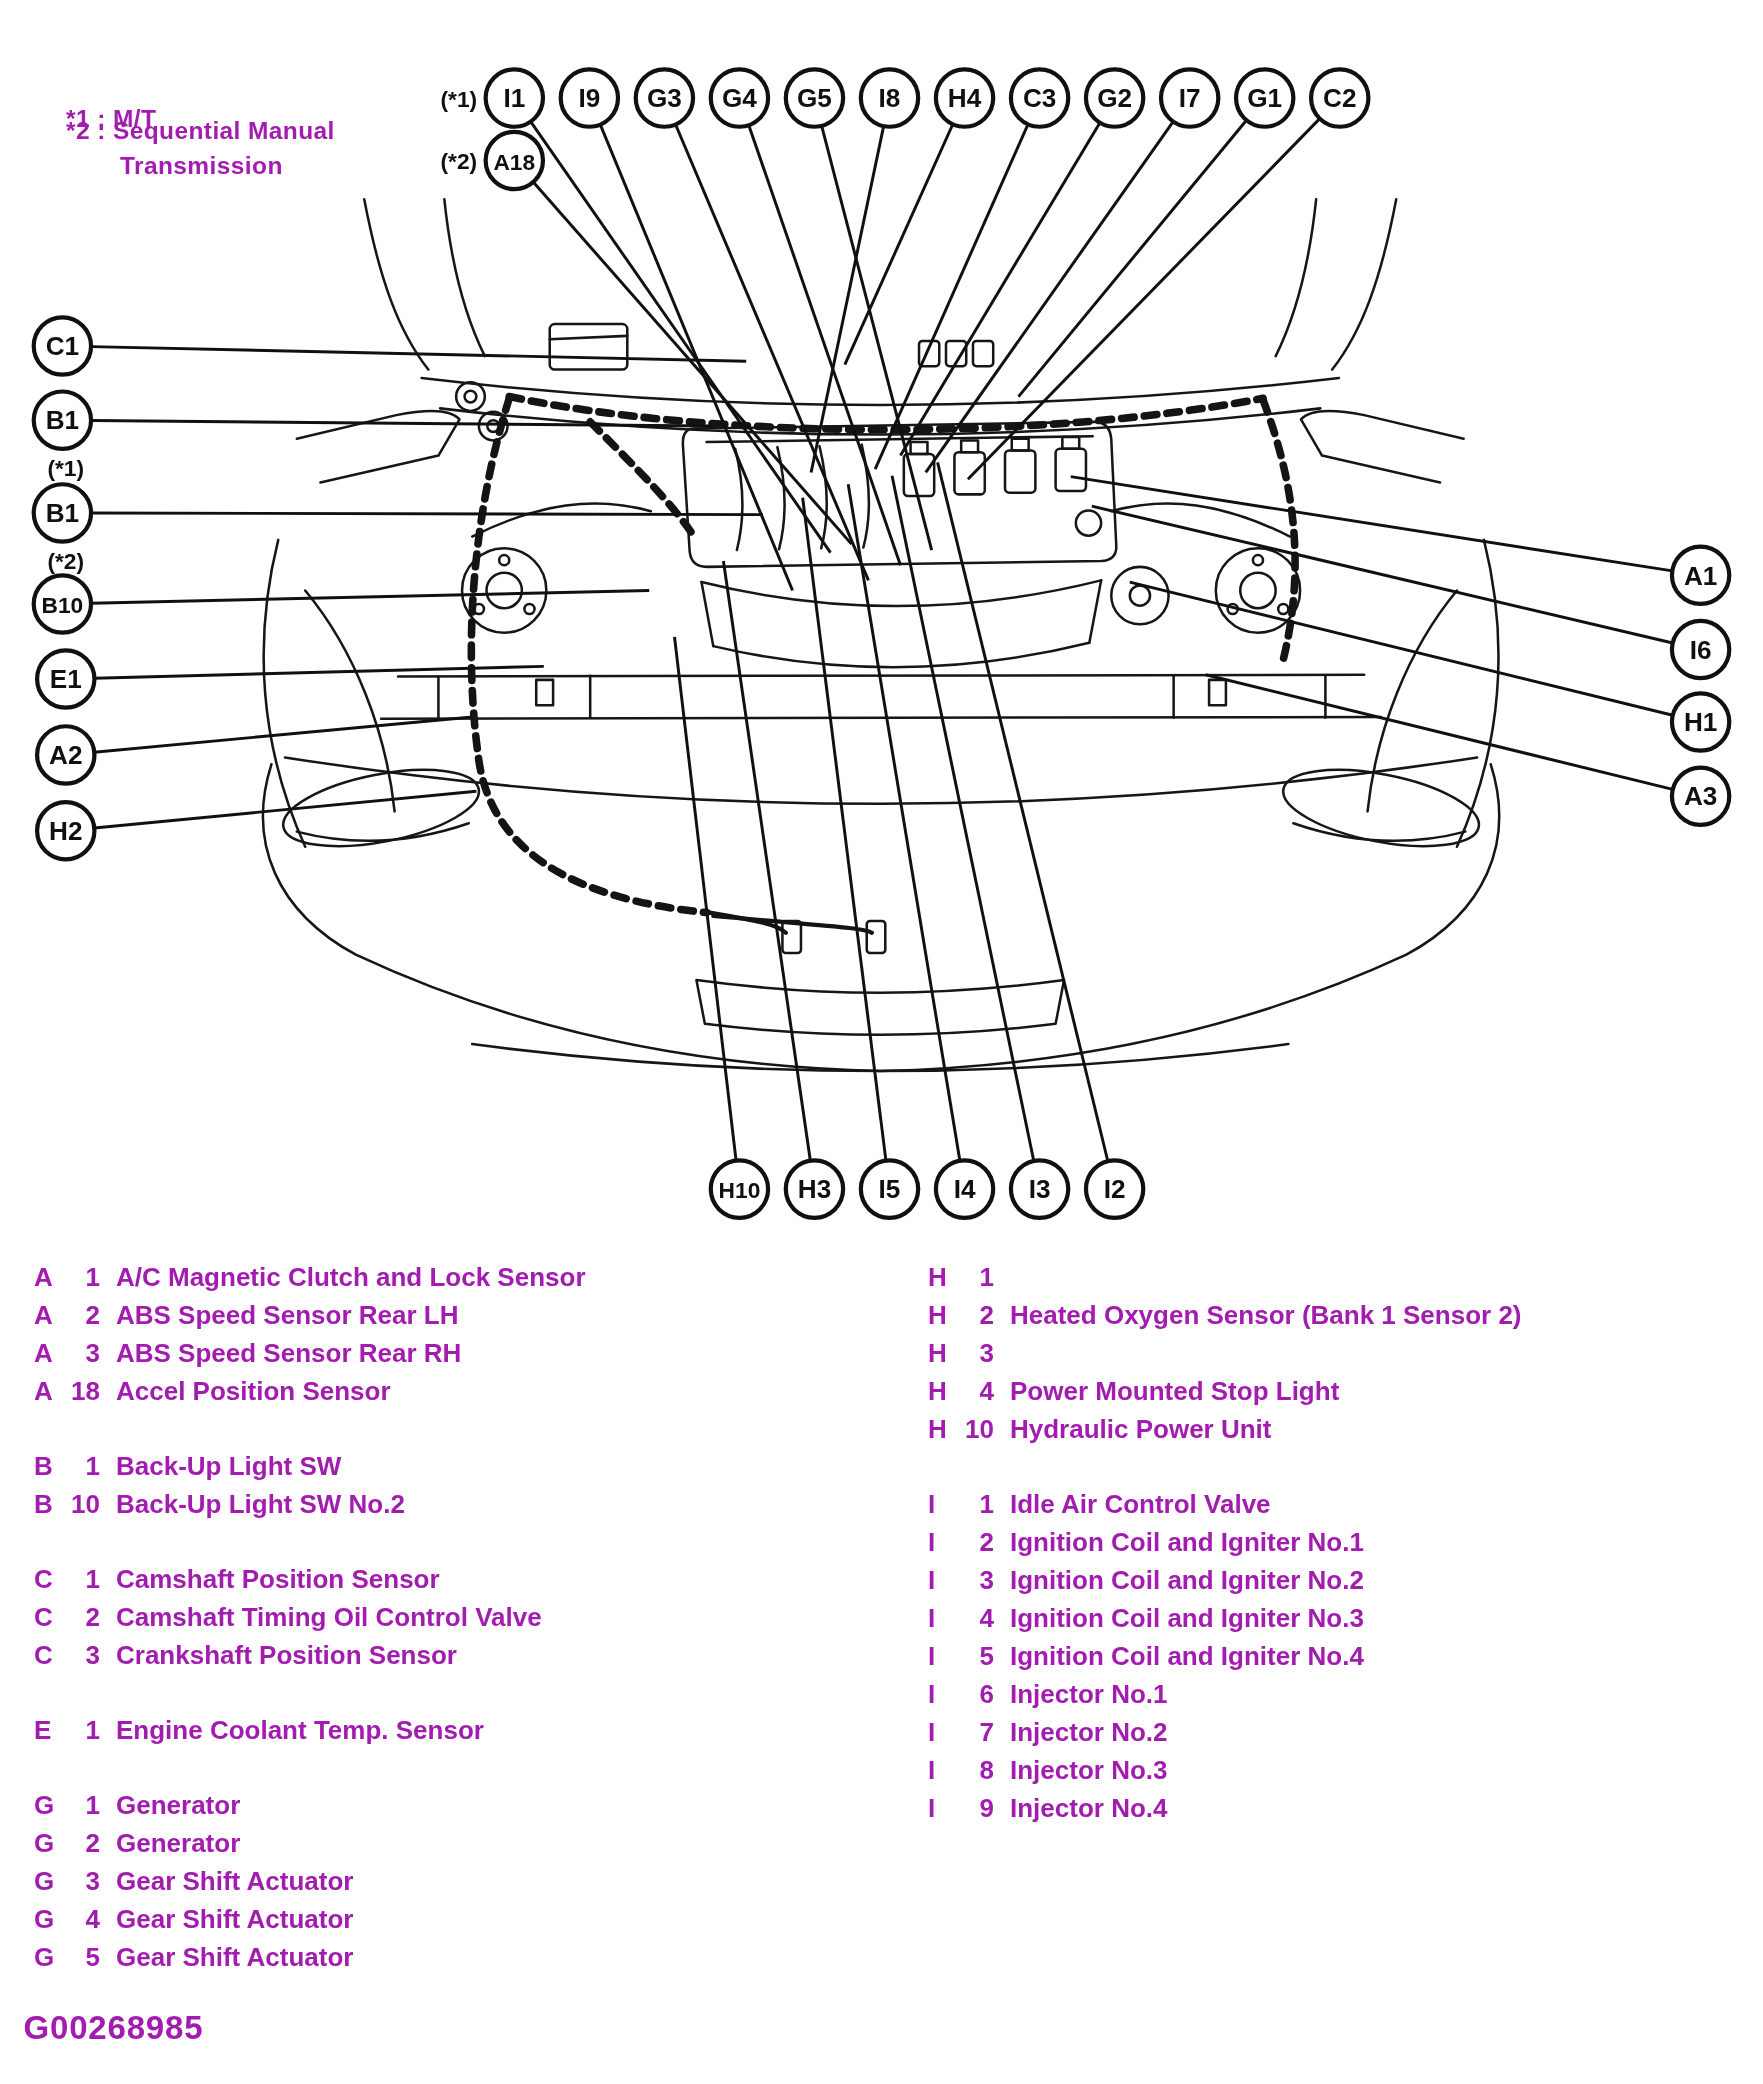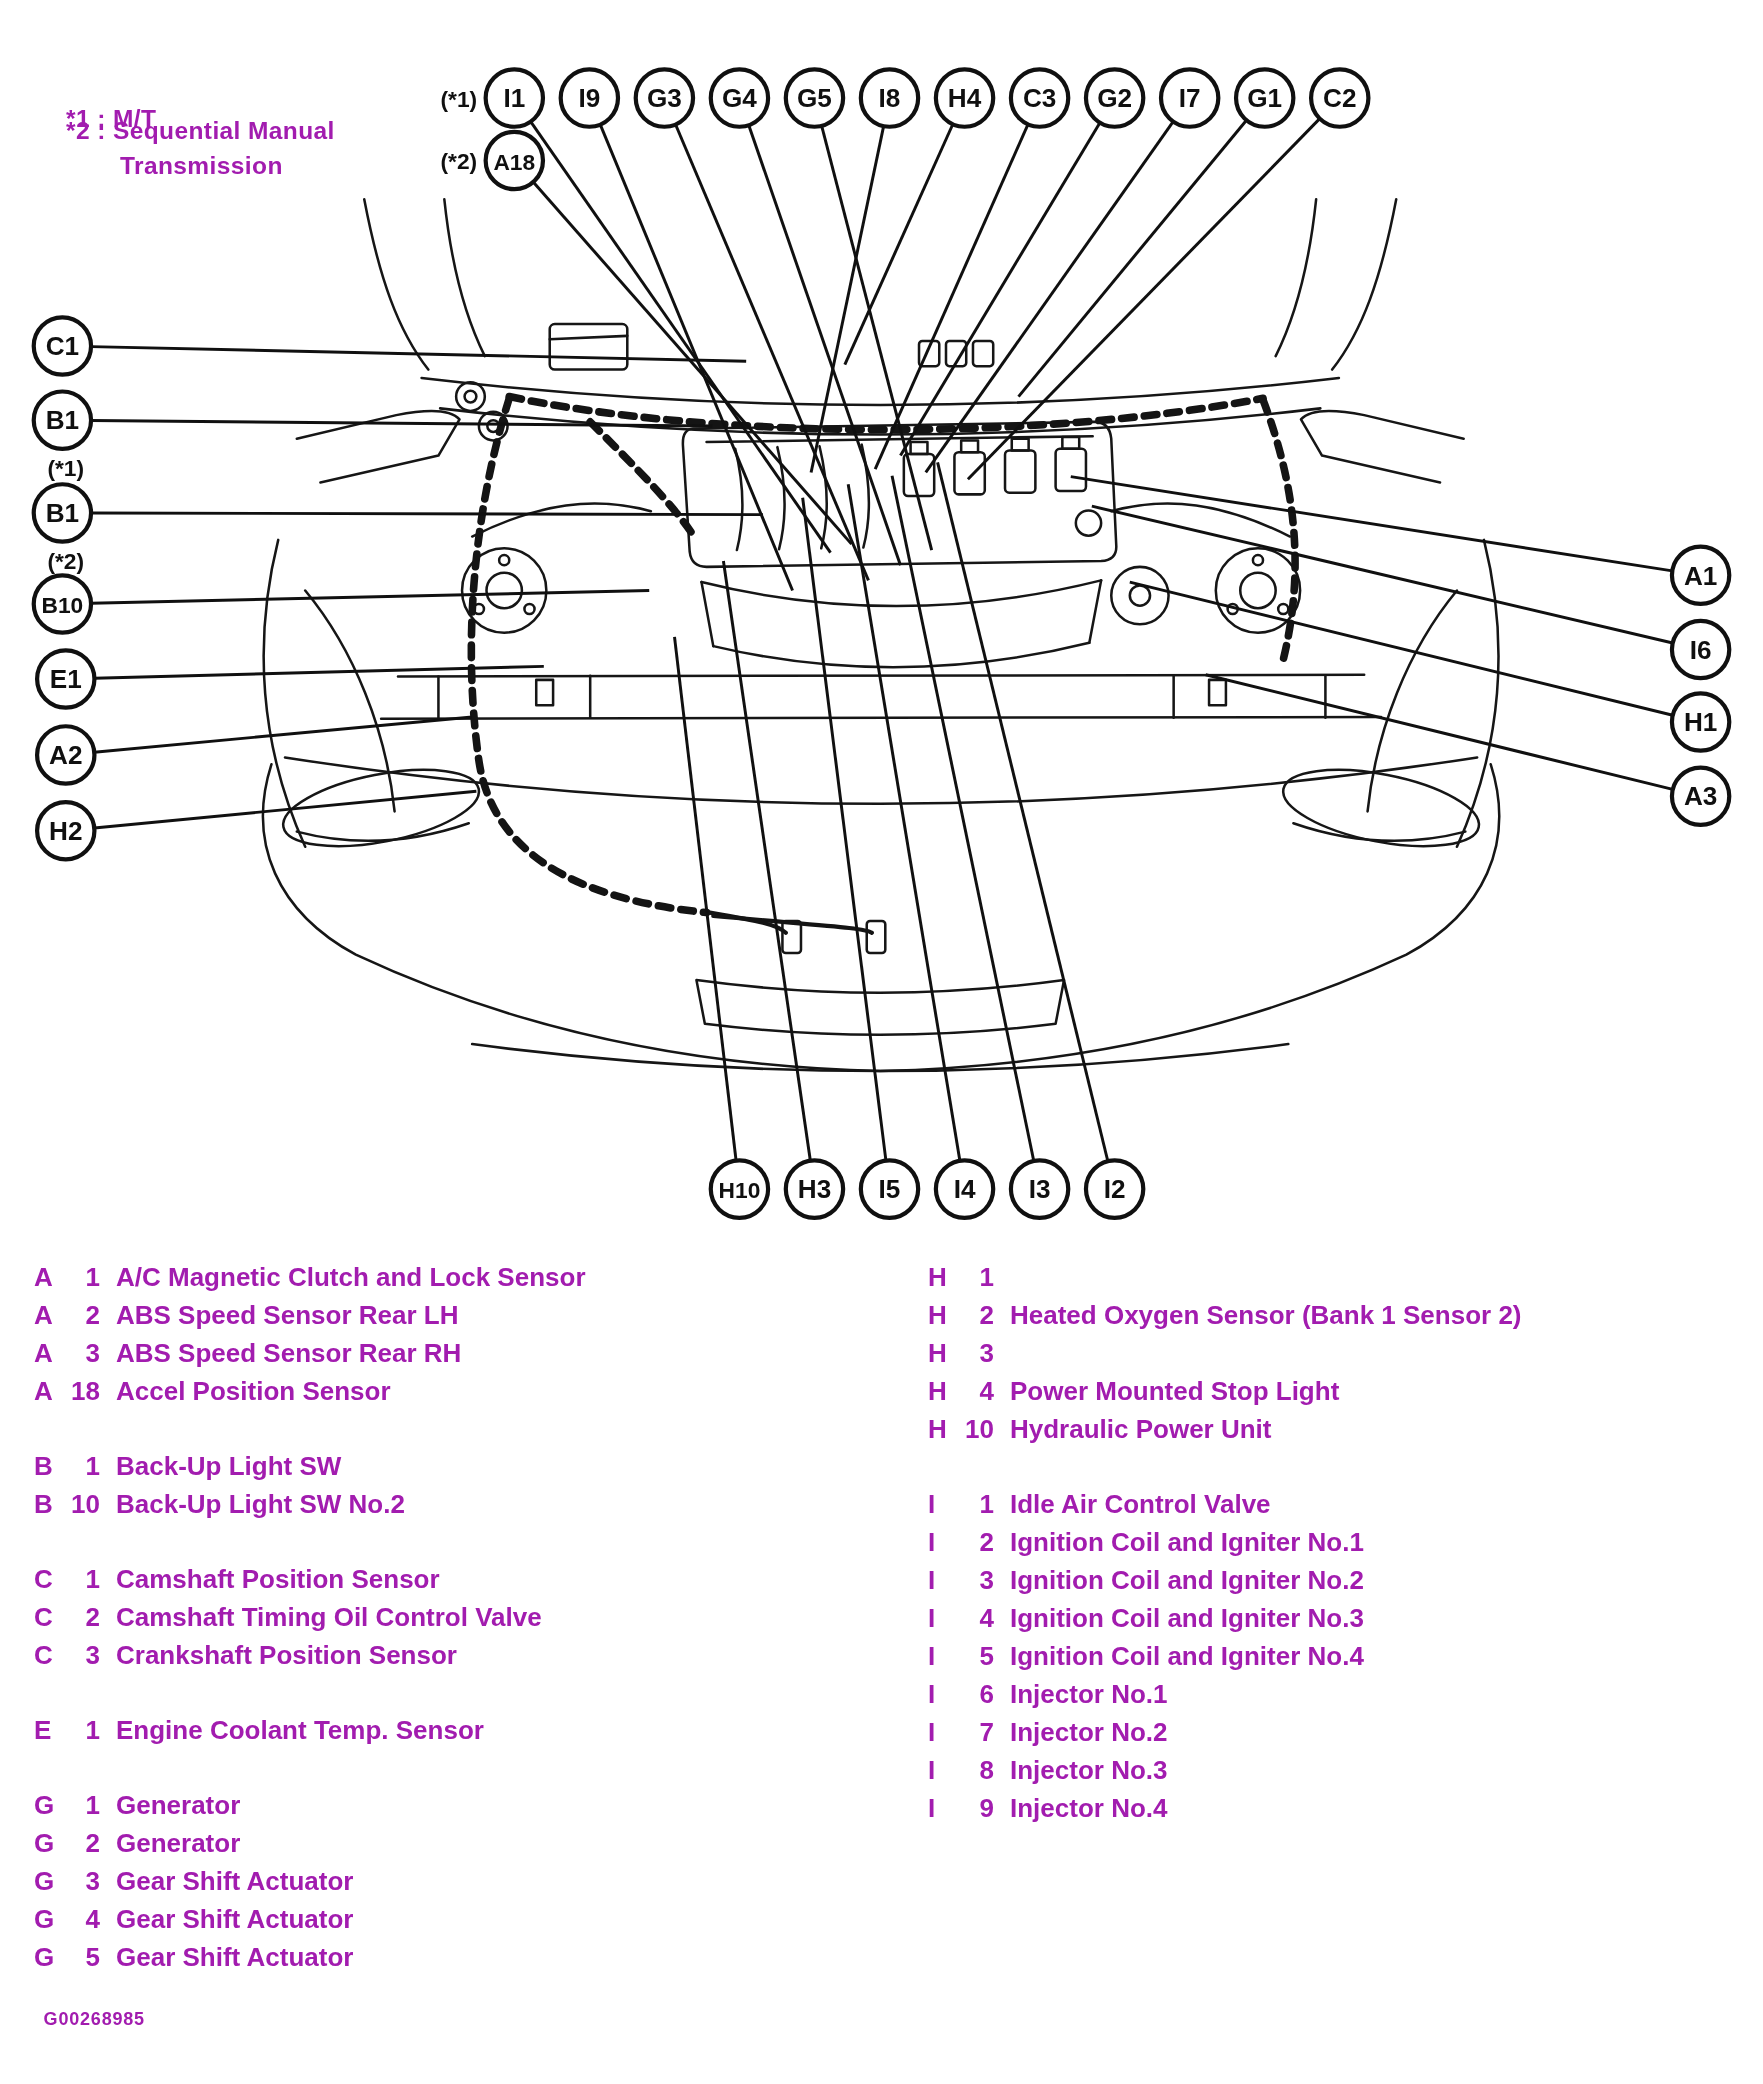--- a/index.html
+++ b/index.html
@@ -18,21 +18,21 @@
   .callout-prefix{fill:#101010;font-size:27px;font-weight:700;font-family:"Liberation Sans",sans-serif;}
   .leader{stroke:#101010;stroke-width:3.5px;}
   .legend-col{position:absolute;top:1262px;}
   #legend-left{left:34px;}
   #legend-right{left:928px;}
   .legend-group{margin-bottom:37px;}
   .legend-row{display:flex;align-items:baseline;height:38px;font-size:26px;font-weight:600;}
   .lg-letter{display:inline-block;width:29px;}
   .lg-num{display:inline-block;width:37px;text-align:right;}
   .lg-name{margin-left:16px;white-space:nowrap;}
-  .figure-id{position:absolute;left:23.6px;top:2009px;font-size:18px;font-weight:600;letter-spacing:0.8px;margin-left:20px;}
+  .figure-id{position:absolute;left:23.6px;top:2009px;font-size:33px;font-weight:600;letter-spacing:0.8px;}
 </style>
 </head>
 <body>
 
 <div class="page">
 
   <div class="footnote-line" id="fn1">*1 : M/T</div>
   <div class="footnote-line" id="fn2">*2 : Sequential Manual</div>
   <div class="footnote-line" id="fn3">Transmission</div>
 

